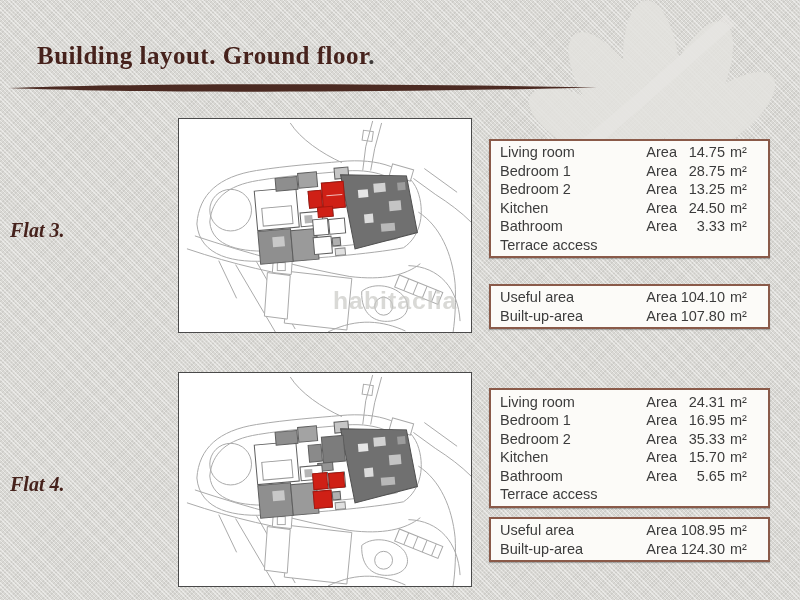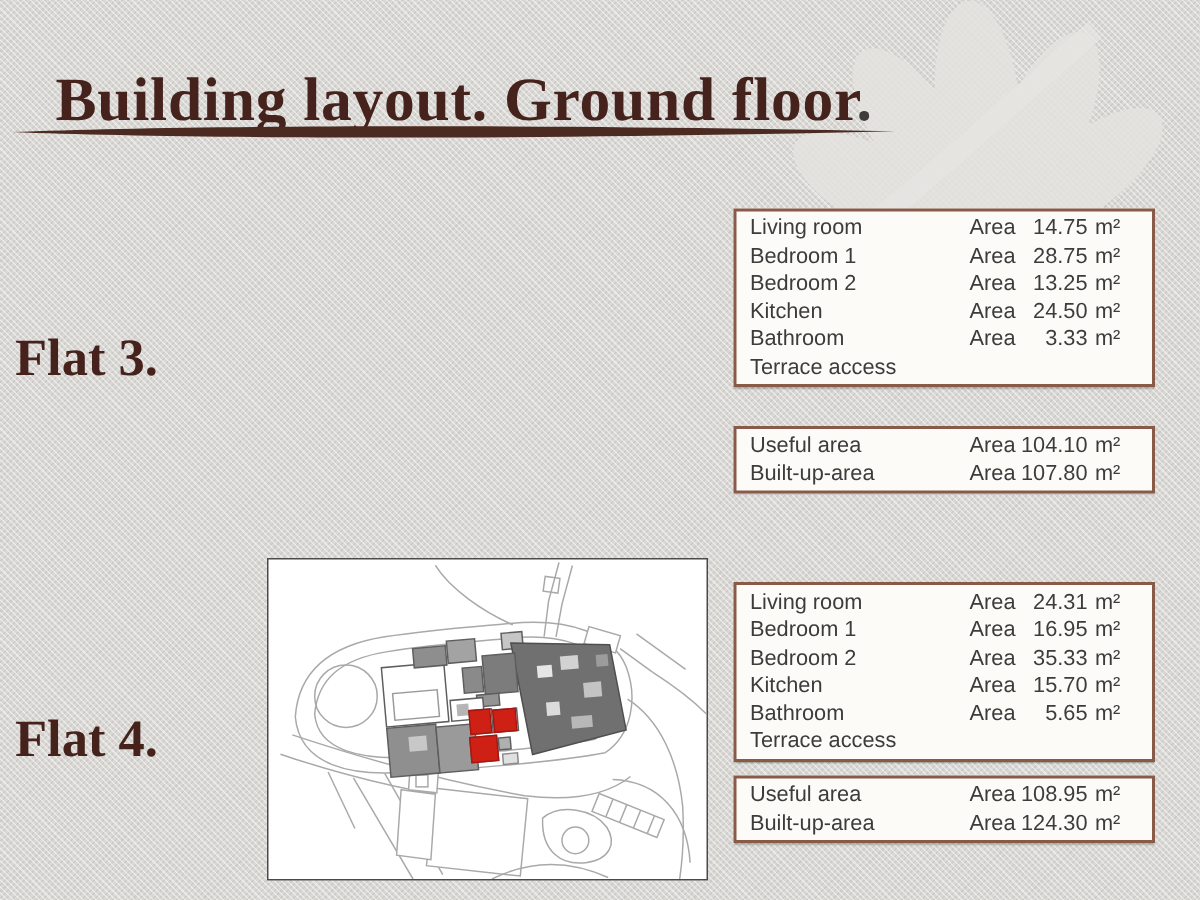--- a/index.html
+++ b/index.html
@@ -7,28 +7,28 @@
     position:relative;width:800px;height:600px;overflow:hidden;
     font-family:"Liberation Sans",sans-serif;
     background-color:#d9d8d4;
     background-image:
       repeating-linear-gradient(45deg, rgba(255,255,255,.45) 0 1px, rgba(0,0,0,0) 1px 3px),
       repeating-linear-gradient(135deg, rgba(120,120,115,.13) 0 1px, rgba(0,0,0,0) 1px 3px);
   }
   .leaf-decor{position:absolute;left:500px;top:0;width:300px;height:195px;pointer-events:none;}
   .slide-title{
     position:absolute;left:37px;top:42px;
-    font-family:"Liberation Serif",serif;font-weight:700;font-size:41px;
+    font-family:"Liberation Serif",serif;font-weight:700;font-size:25px;
     color:#46221c;letter-spacing:.5px;white-space:nowrap;text-align:center;
   }
   .slide-title .dot{color:#3f3b3a;}
   .swoosh{position:absolute;left:0;top:81px;width:600px;height:14px;}
   .flat-label{
     position:absolute;left:10px;
-    font-family:"Liberation Serif",serif;font-weight:700;font-size:35px;color:#46221c;
+    font-family:"Liberation Serif",serif;font-weight:700;font-size:20px;color:#46221c;font-style:italic;
   }
   #flat3-label{top:219px;}
   #flat4-label{top:453px;margin-top:20px;}
   .plan{
     position:absolute;left:178px;width:294px;height:215px;
     background:#ffffff;border:1px solid #4a4a4a;box-sizing:border-box;
   }
   #plan1{top:118px;}
   #plan2{top:372px;}
   .plan svg{display:block;width:100%;height:100%;}
@@ -162,20 +162,27 @@
 
   <div class="slide-title"><span>Building layout. Ground floor</span><span class="dot">.</span></div>
 
   <svg class="swoosh" viewBox="0 0 600 14" preserveAspectRatio="none">
     <path d="M8,7 C120,2.5 350,1.5 597,6.5 C350,12.5 120,11.5 8,7 Z" fill="#4b2a22"></path>
   </svg>
 
   <div class="flat-label" id="flat3-label">Flat 3.</div>
   <div class="flat-label" id="flat4-label">Flat 4.</div>
 
+  <div class="plan" id="plan1">
+    <svg viewBox="0 0 294 215" preserveAspectRatio="none">
+      <use href="#plan-base"></use>
+      <use href="#red3"></use>
+      <text x="155" y="192" font-size="25" font-weight="bold" fill="#c9c9c5" opacity="0.7" letter-spacing="1">habitaclia</text>
+    </svg>
+  </div>
 
   <div class="plan" id="plan2">
     <svg viewBox="0 0 294 215" preserveAspectRatio="none">
       <use href="#plan-base"></use>
       <use href="#red4"></use>
     </svg>
   </div>
 
   <div class="areas-table" id="t1">
       <div class="trow">

